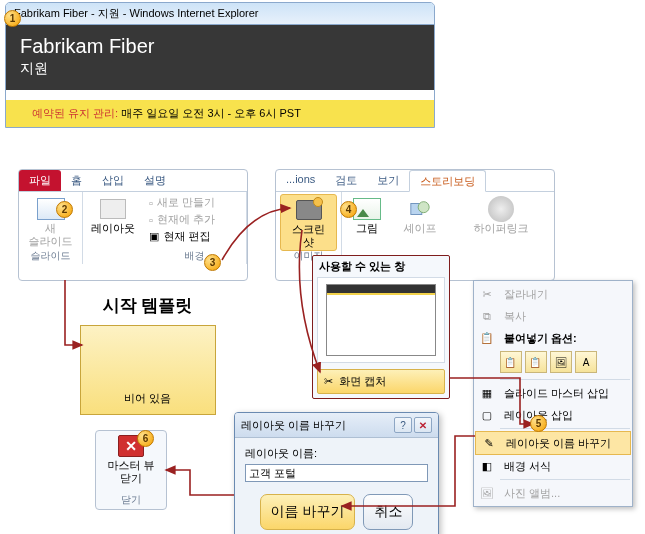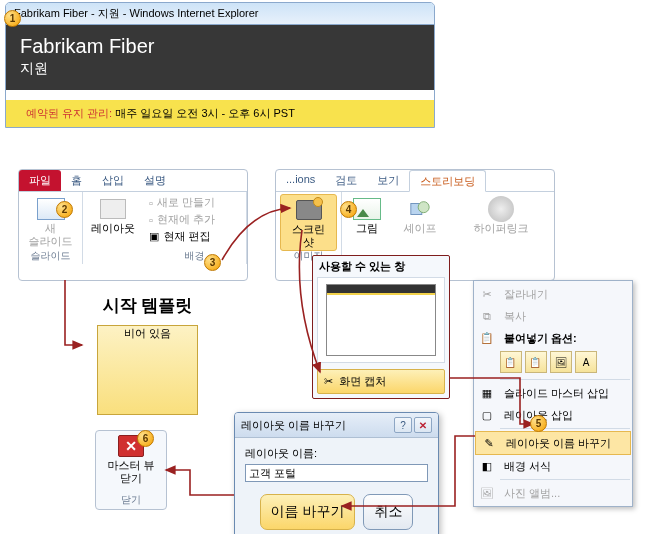--- a/index.html
+++ b/index.html
@@ -27,21 +27,21 @@
   }
   .pagehdr {
     background: #373737;
     color: #fff;
     padding: 10px 14px 12px;
   }
   .pagehdr h1 { margin: 0; font-size: 20px; font-weight: normal; }
   .pagehdr .sub { font-size: 14px; margin-top: 2px; }
   .maint {
     border-top: 10px solid #fff;
-    padding: 6px 20px;
+    padding: 6px 26px;
     background: #f8e24d;
     font-size: 11px;
   }
   .maint .lbl { color: #c33; }
 
   .ribbon {
     position: absolute;
     background: #fff;
     border: 1px solid #b6c2d2;
     border-radius: 4px;
@@ -91,24 +91,24 @@
   .bigbtn.dim { color: #a2a2a2; }
   .smallrow { display: flex; align-items: center; gap: 4px; padding: 1px 4px; cursor: pointer; font-size: 11px; }
   .smallrow.dim { color: #a2a2a2; }
 
   .template {
     position: absolute;
     left: 70px; top: 290px; width: 155px;
   }
   .template .thdr { text-align: center; font-size: 17px; font-weight: bold; padding: 4px; }
   .thumb {
-    width: 101px; height: 90px; margin: 4px auto 0;
+    width: 136px; height: 90px; margin: 4px auto 0;
     border: 1px solid #c8a53b;
     background: linear-gradient(#fdf2c4, #f9df7d);
-    display: flex; align-items: flex-start; justify-content: center;
+    display: flex; align-items: flex-end; justify-content: center;
     padding-bottom: 8px; font-size: 11px;
   }
 
   .popup {
     position: absolute;
     left: 312px; top: 255px; width: 138px;
     border: 1px solid #7f1d1d;
     background: #f5f8fc;
     border-radius: 2px;
   }

